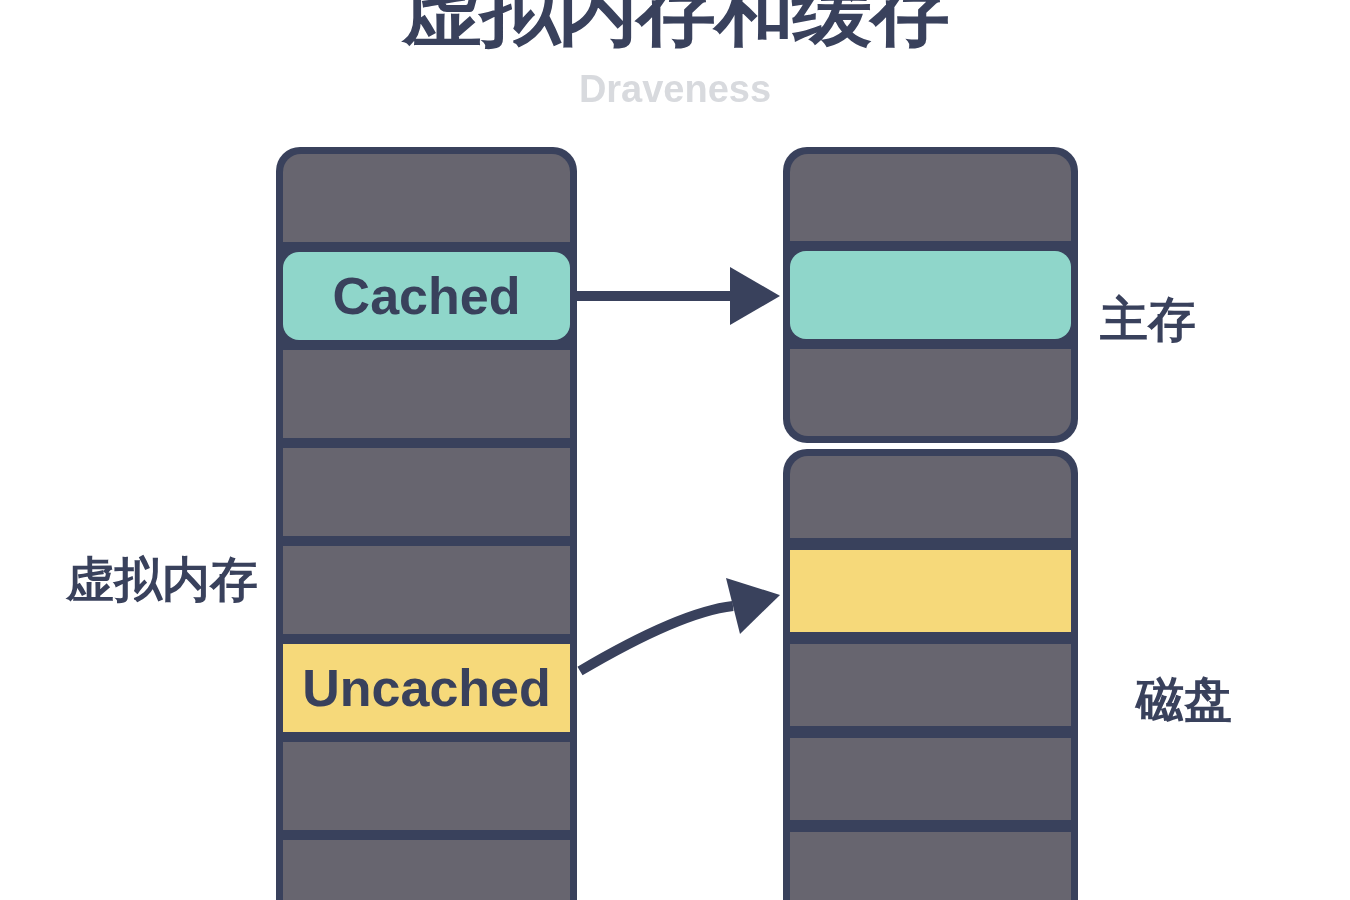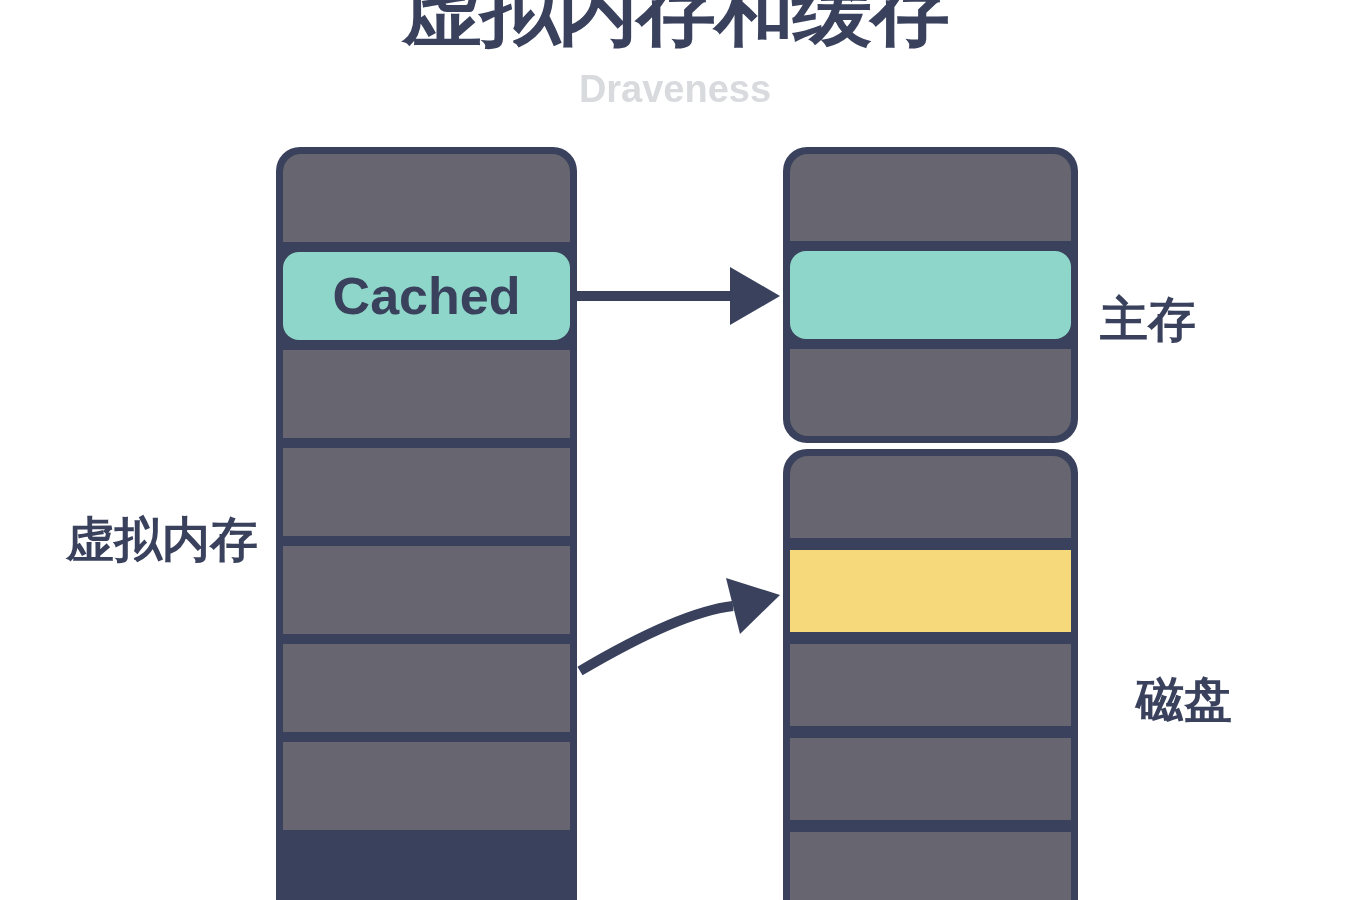--- a/index.html
+++ b/index.html
@@ -49,21 +49,21 @@
   }
 
   .side-label {
     position: absolute;
     font-size: 48px;
     font-weight: 900;
     color: var(--navy);
     line-height: 1;
     white-space: nowrap;
   }
-  .side-label.vm   { left: 48px;   top: 516px; width: 210px; text-align: right; }
+  .side-label.vm   { left: 48px;   top: 556px; width: 210px; text-align: right; }
   .side-label.mm   { left: 1100px; top: 262px; margin-top: 34px; }
   .side-label.disk { left: 1136px; top: 676px; }
 
   .column {
     position: absolute;
     background: var(--navy);
     padding: 7px;
     display: flex;
     flex-direction: column;
   }
@@ -127,20 +127,21 @@
   <div class="watermark">Draveness</div>
 
   <div class="side-label vm">虚拟内存</div>
 
   <div class="column col-virtual">
       <div class="segment seg-gray first"></div>
       <div class="segment seg-teal">Cached</div>
       <div class="segment seg-gray"></div>
       <div class="segment seg-gray"></div>
       <div class="segment seg-gray"></div>
+      <div class="segment seg-yellow">Uncached</div>
       <div class="segment seg-gray"></div>
       <div class="segment seg-gray last"></div>
     </div>
 
   <div class="column col-mainmem">
       <div class="segment seg-gray first"></div>
       <div class="segment seg-teal"></div>
       <div class="segment seg-gray last"></div>
     </div>
 

